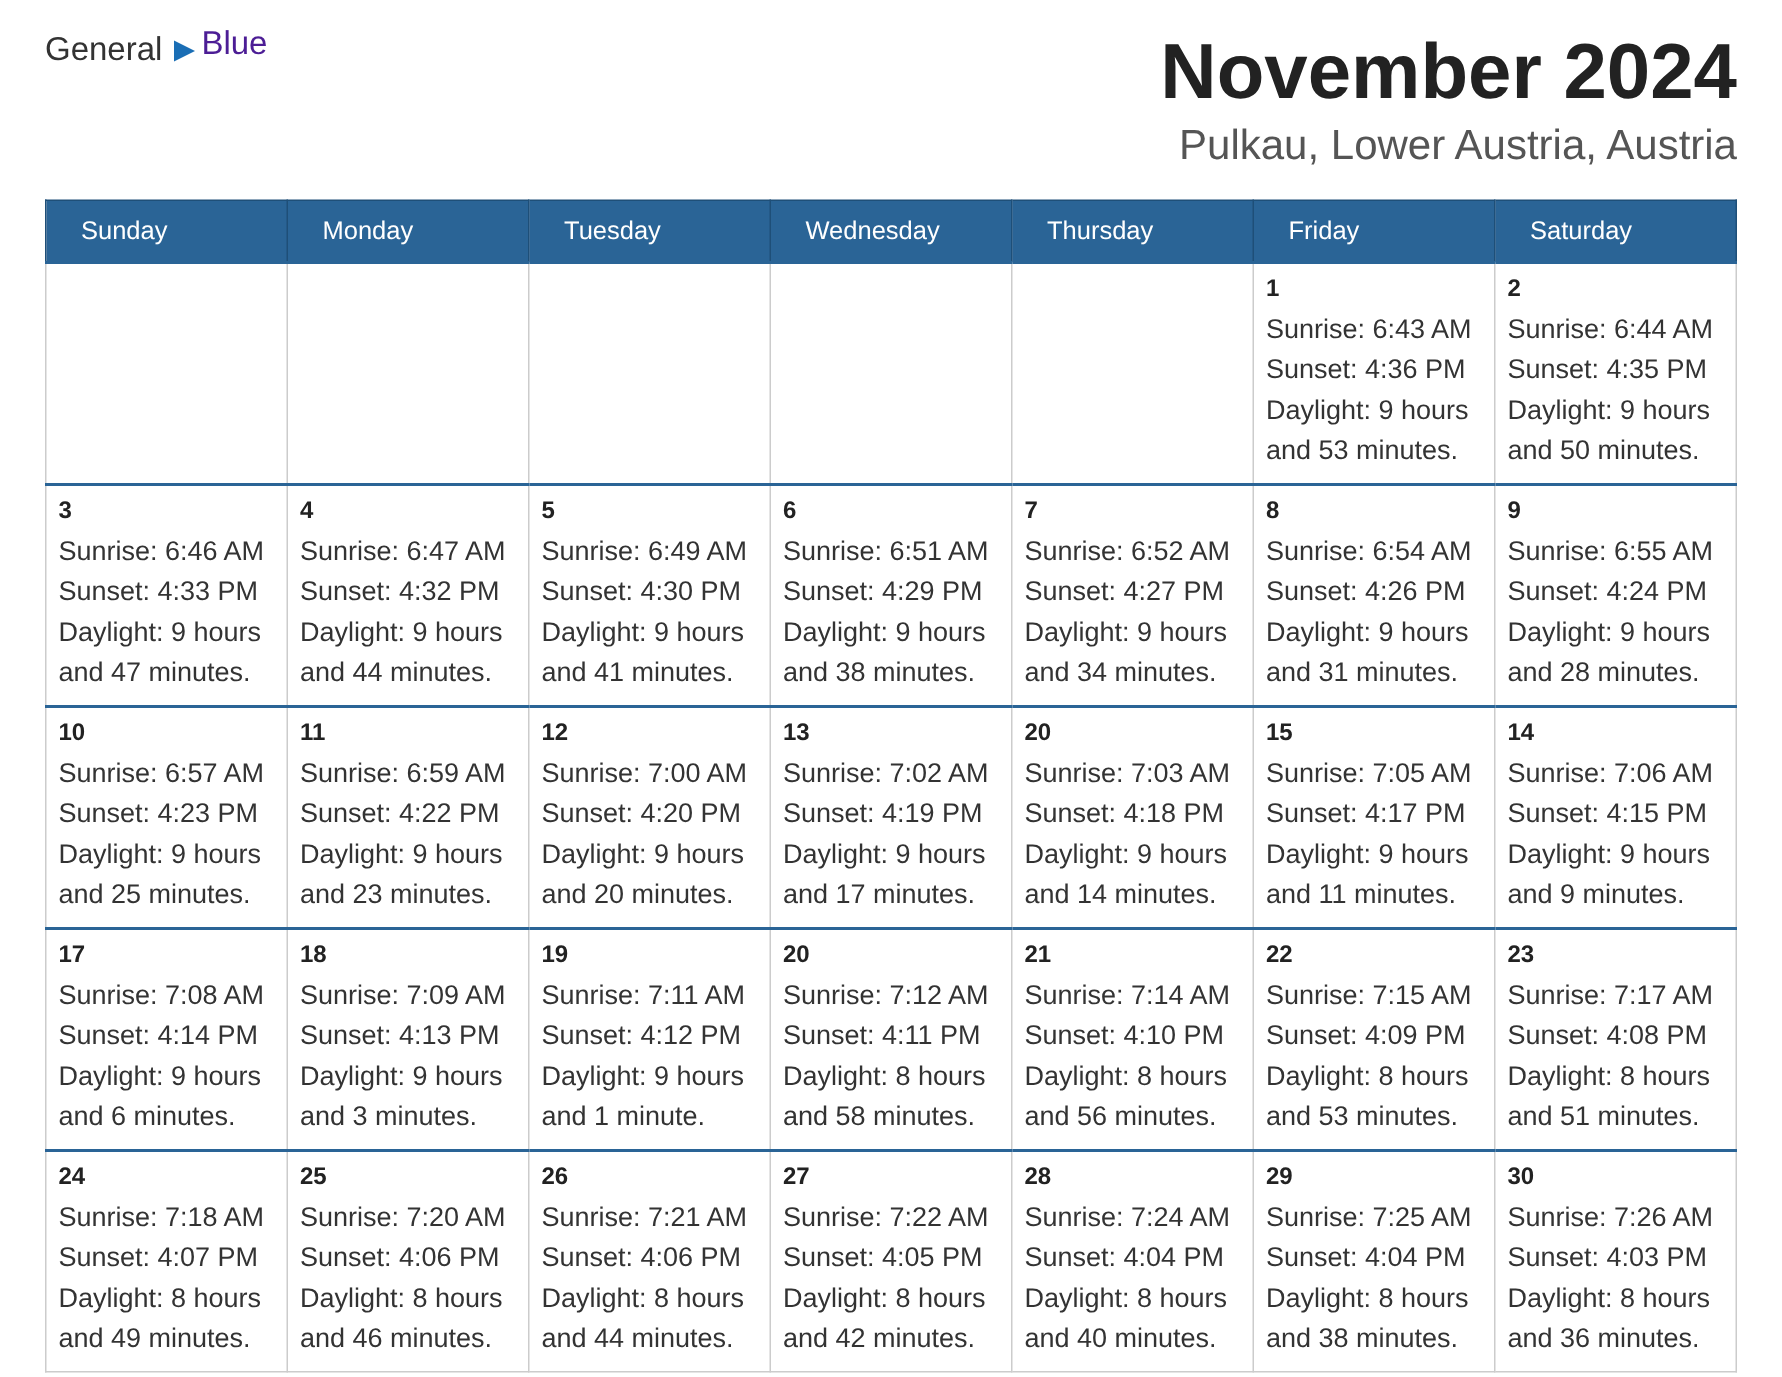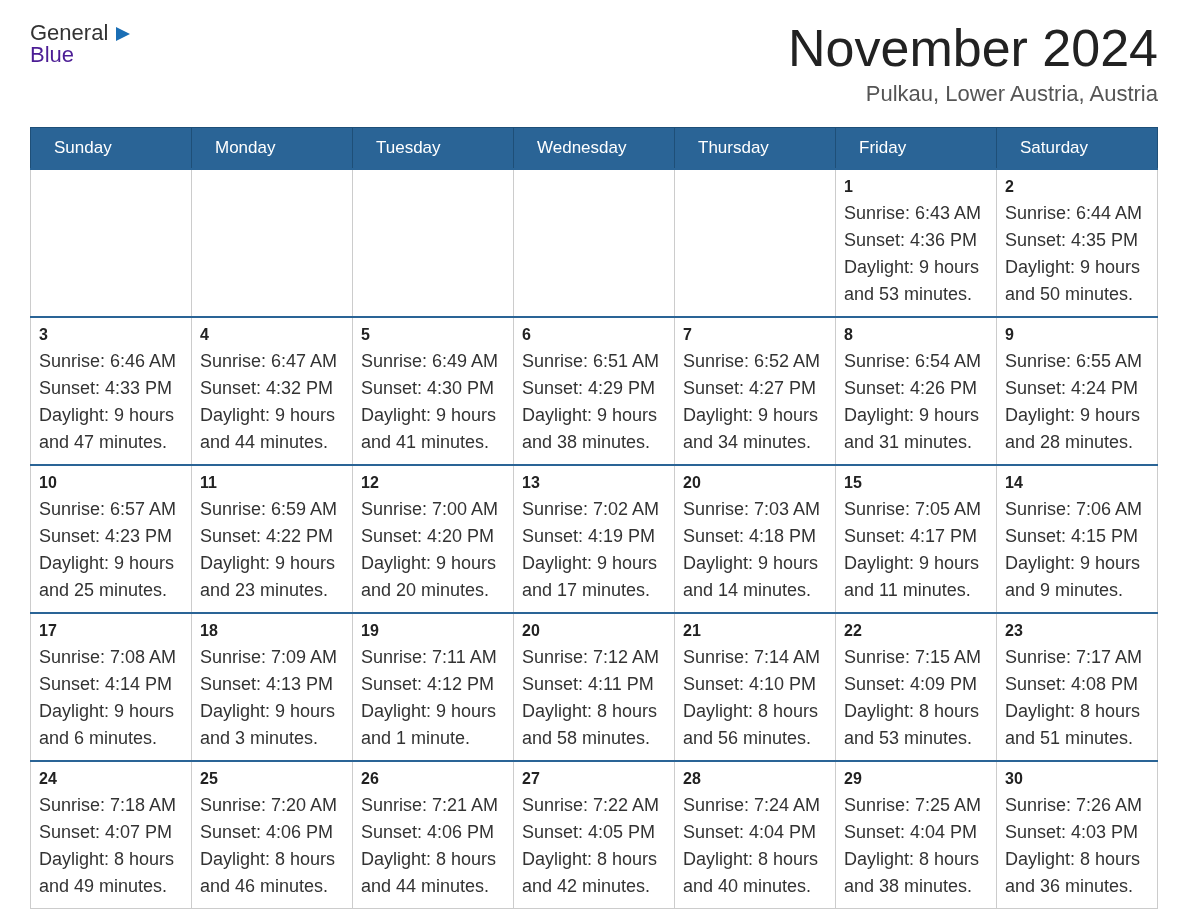--- a/index.html
+++ b/index.html
@@ -24,26 +24,26 @@
     .logo-text {
       font-size: 22px;
       color: #333;
       font-weight: normal;
     }
     .title-block {
       text-align: right;
     }
     .main-title {
       font-size: 52px;
-      font-weight: normal;
+      font-weight: bold;
       color: #222;
       line-height: 1.1;
     }
     .subtitle {
-      font-size: 22px;
+      font-size: 28px;
       color: #555;
       margin-top: 4px;
     }
     .calendar {
       width: 100%;
       border-collapse: collapse;
       border: 1px solid #aaa;
     }
     .calendar th {
       background: #2a6496;
@@ -82,21 +82,21 @@
     }
     .empty-cell {
       background: #f9f9f9;
     }
   </style>
 </head>
 <body>
 
 <div class="header">
   <div class="logo">
-    <div style="display:flex; flex-direction:column; align-items:flex-start;text-align:right;">
+    <div style="display:flex; flex-direction:row; align-items:flex-start;text-align:right;">
       <div style="display:flex; align-items:center; gap:2px;">
         <span class="logo-text">General</span>
         <div style="display:flex; align-items:center; margin-left:2px; margin-top:2px;">
           <svg width="22" height="22" viewBox="0 0 22 22">
             <polygon points="4,4 18,11 4,18" fill="#1a6eb5"></polygon>
           </svg>
         </div>
       </div>
       <span class="logo-text" style="color:#4c1d95; margin-top:-4px;">Blue</span>
     </div>

